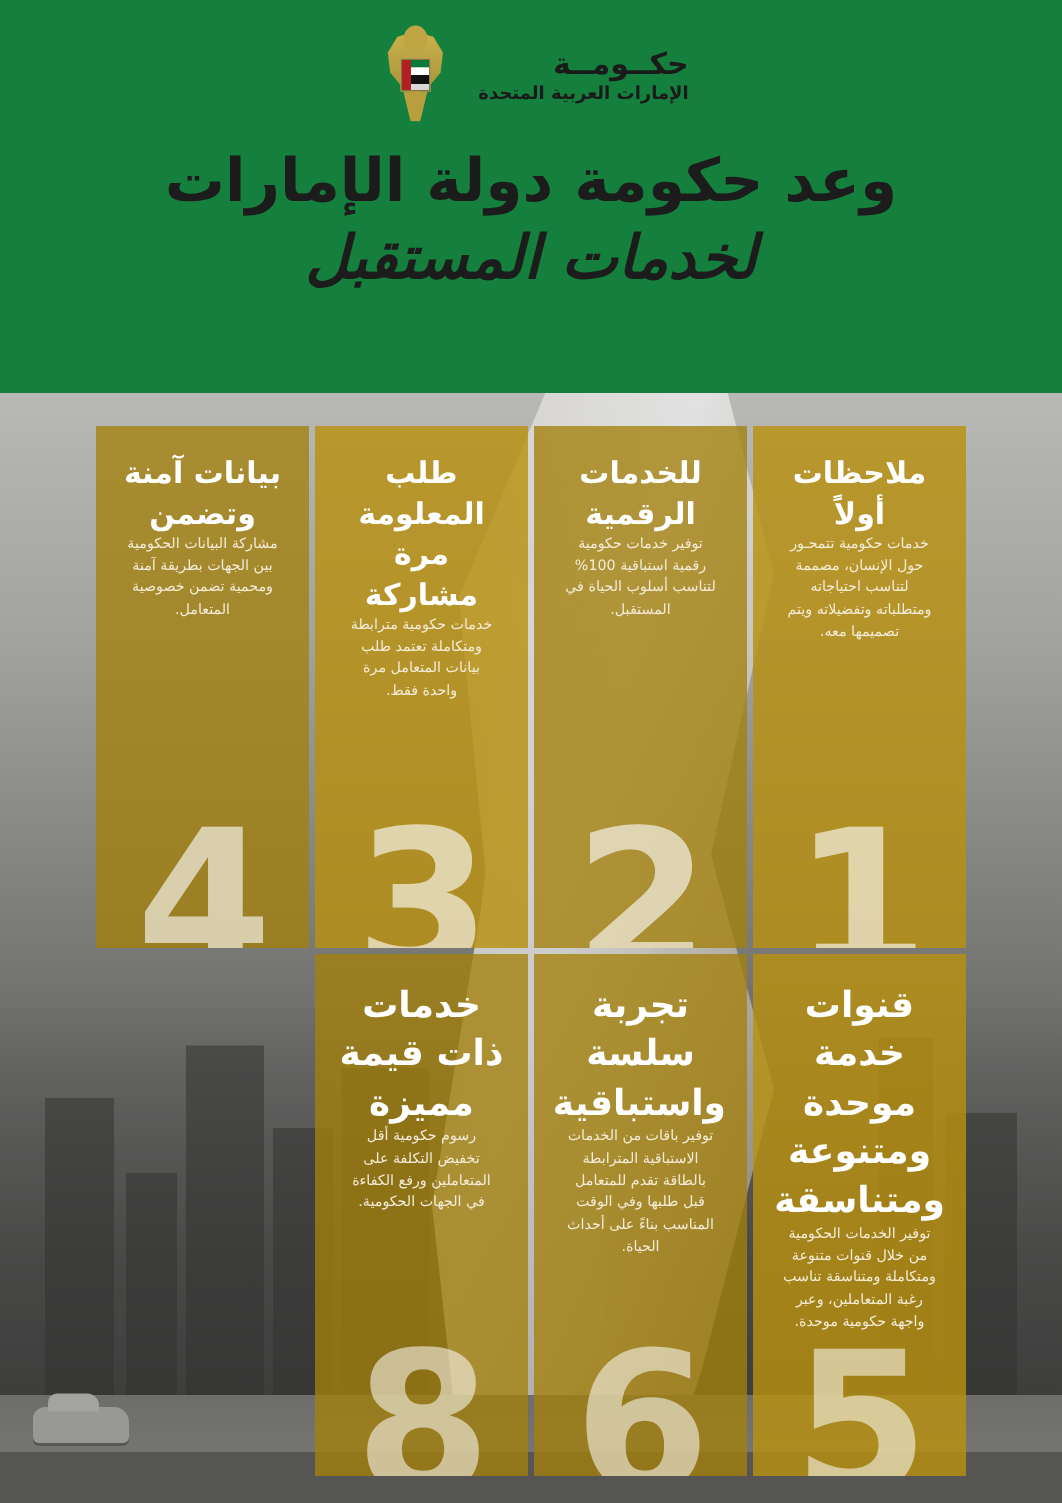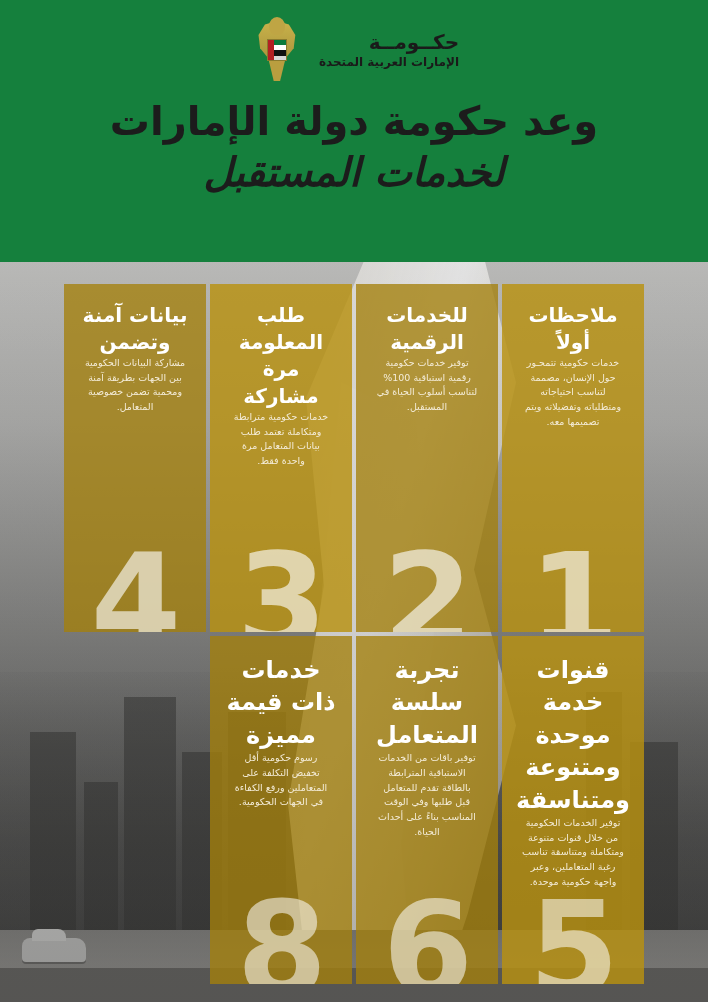--- a/index.html
+++ b/index.html
@@ -318,21 +318,21 @@
         <div>ومتنوعة</div>
         <div>ومتناسقة</div>
       </div>
       <div class="desc">توفير الخدمات الحكومية من خلال قنوات متنوعة ومتكاملة ومتناسقة تناسب رغبة المتعاملين، وعبر واجهة حكومية موحدة.</div>
       <div class="num">5</div>
     </div>
 
     <div class="card row2 dim">
       <div class="ttl">
         <div>تجربة سلسة</div>
-        <div>المتعامل</div>
+        <div>واستباقية</div>
       </div>
       <div class="desc">توفير باقات من الخدمات الاستباقية المترابطة بالطاقة تقدم للمتعامل قبل طلبها وفي الوقت المناسب بناءً على أحداث الحياة.</div>
       <div class="num">6</div>
     </div>
 
 
     <div class="card row2 dim">
       <div class="ttl">
         <div>خدمات</div>
         <div>ذات قيمة</div>

